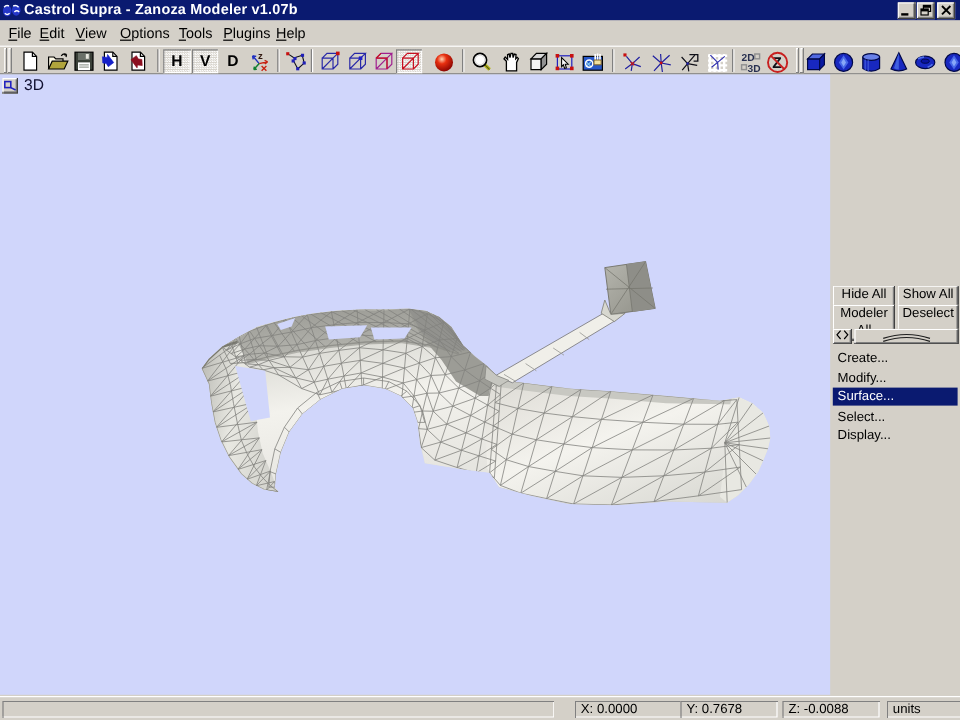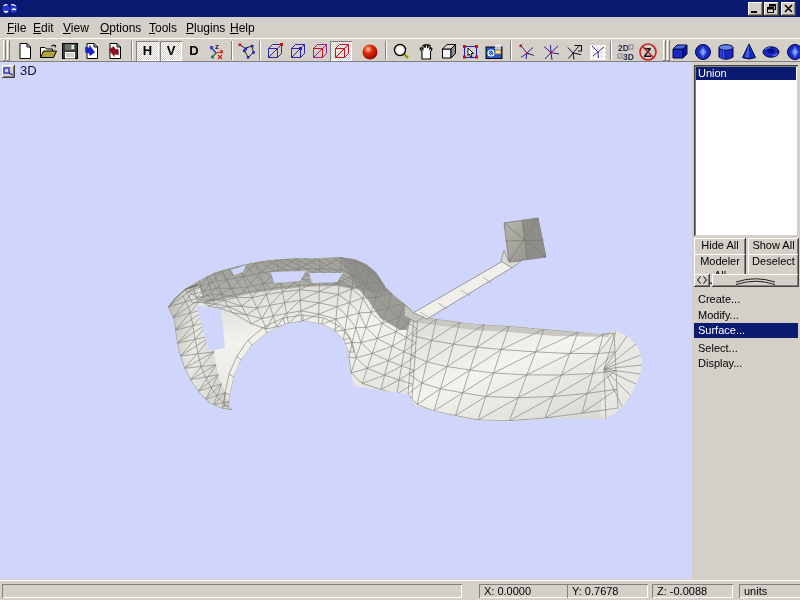--- a/index.html
+++ b/index.html
@@ -73,20 +73,21 @@
 <body>
 <div id="app">
 
   <div id="titlebar">
     <svg class="abs" style="left:2px;top:2px" width="16" height="13" viewBox="0 0 16 13">
       <ellipse cx="4" cy="7" rx="3.6" ry="4.6" fill="#2436c8"></ellipse>
       <ellipse cx="11.5" cy="6.5" rx="3.6" ry="4.6" fill="#2436c8"></ellipse>
       <path d="M1.5 4 Q3 2 5.5 3 M2 9 Q4 11 6 9" stroke="#fff" fill="none" stroke-width="1.2"></path>
       <path d="M9 3 Q11.5 2 13.5 4 M10 8 Q12 6 14 8" stroke="#fff" fill="none" stroke-width="1.2"></path>
     </svg>
+    <div id="titletext">Castrol Supra - Zanoza Modeler v1.07b</div>
     <div class="winbtn" style="left:748px">
       <svg width="15" height="14">
           <rect x="3" y="9" width="6" height="2" fill="#000"></rect>
         </svg>
     </div>
     <div class="winbtn" style="left:764px">
       <svg width="15" height="14">
         <rect x="5.5" y="2.5" width="6" height="5" fill="none" stroke="#000"></rect>
         <rect x="5.5" y="2.5" width="6" height="2" fill="#000"></rect>
         <rect x="3.5" y="5.5" width="6" height="5" fill="#d4d0c8" stroke="#000"></rect>
@@ -433,23 +434,20 @@
 <polygon points="405,305 414,313 424,317 416,322 404,316" fill="#c6c6c0" stroke="#8a8a86" stroke-width="0.7"></polygon>
 <polygon points="504,223 538,218 546,257 509,262" fill="url(#spoilg)" stroke="#76766e" stroke-width="0.8"></polygon>
 <polygon points="522,220 538,218 546,257 527,260" fill="#8e8e88"></polygon>
 <path d="M509 262 L538 218 M522 220 L527 260 M505 241 L544 240 M504 223 L546 257" stroke="#76766e" stroke-width="0.7" fill="none" opacity="0.9"></path>
 <polygon points="504,250 509,262 521,261 512,268 501,261" fill="#d8d8d0" stroke="#82827a" stroke-width="0.7"></polygon>
 </svg>
       </div>
   </div>
 
   <div id="rightpanel">
-    <div id="listbox">
-        <div id="unionrow">Union</div>
-      </div>
     <div class="pbtn" style="left:2px;top:176px;width:52px">Hide All</div>
     <div class="pbtn" style="left:56px;top:176px;width:51px">Show All</div>
     <div class="pbtn" style="left:2px;top:192px;width:52px">Modeler All</div>
     <div class="pbtn" style="left:56px;top:192px;width:51px">Deselect</div>
     <div class="pbtn" style="left:2px;top:212px;width:16px;height:13px">
       <svg width="12" height="10" style="margin-top:0px">
           <path d="M4.5 1.5 L1.5 5 L4.5 8.5 M7.5 1.5 L10.5 5 L7.5 8.5" stroke="#000" fill="none"></path>
         </svg>
     </div>
     <div class="pbtn" style="left:20px;top:212px;width:87px;height:13px">

